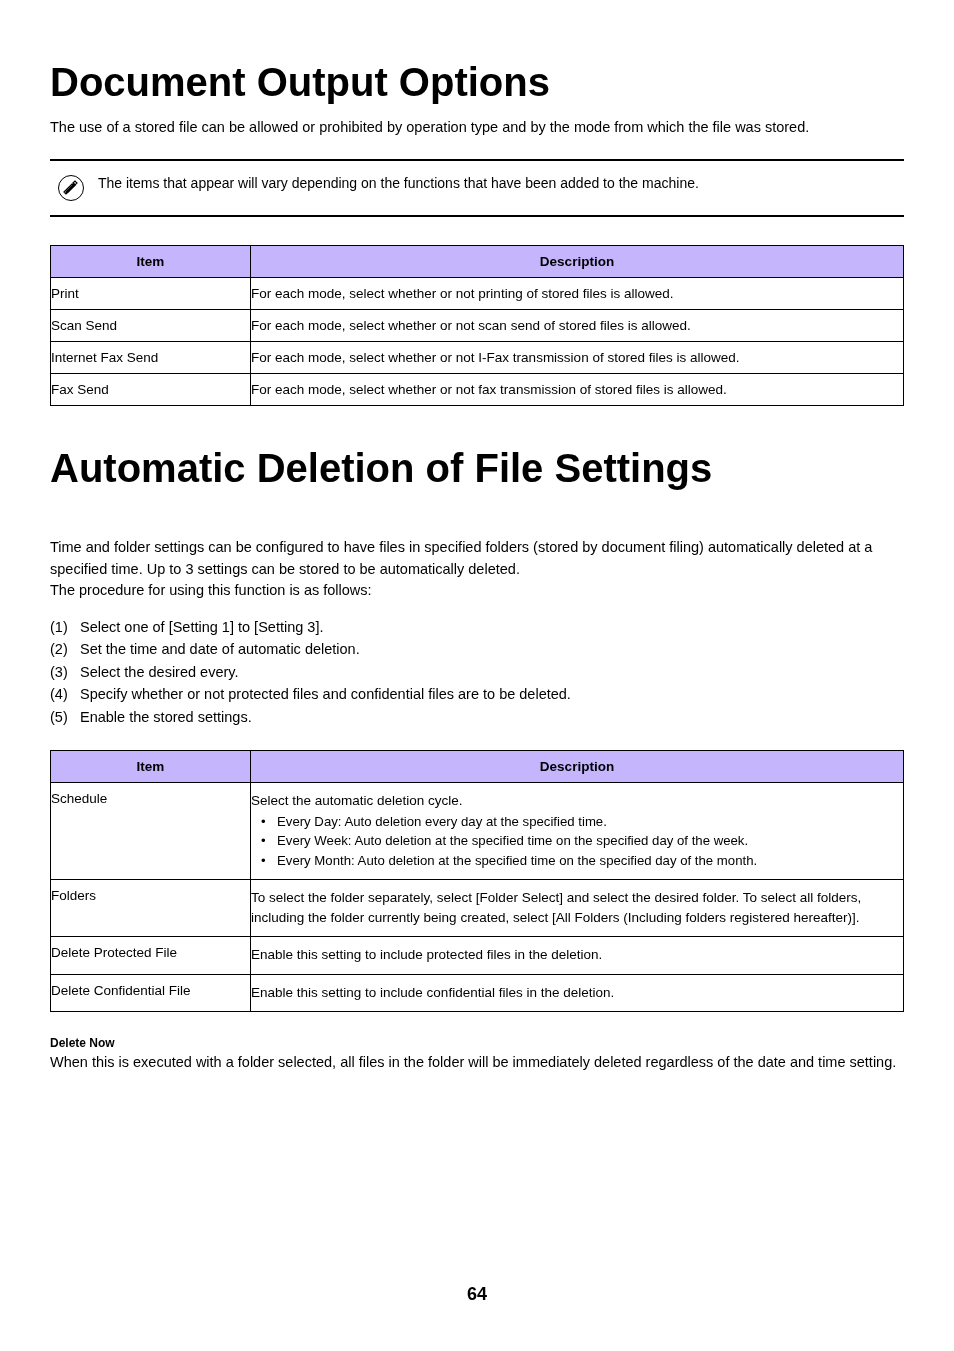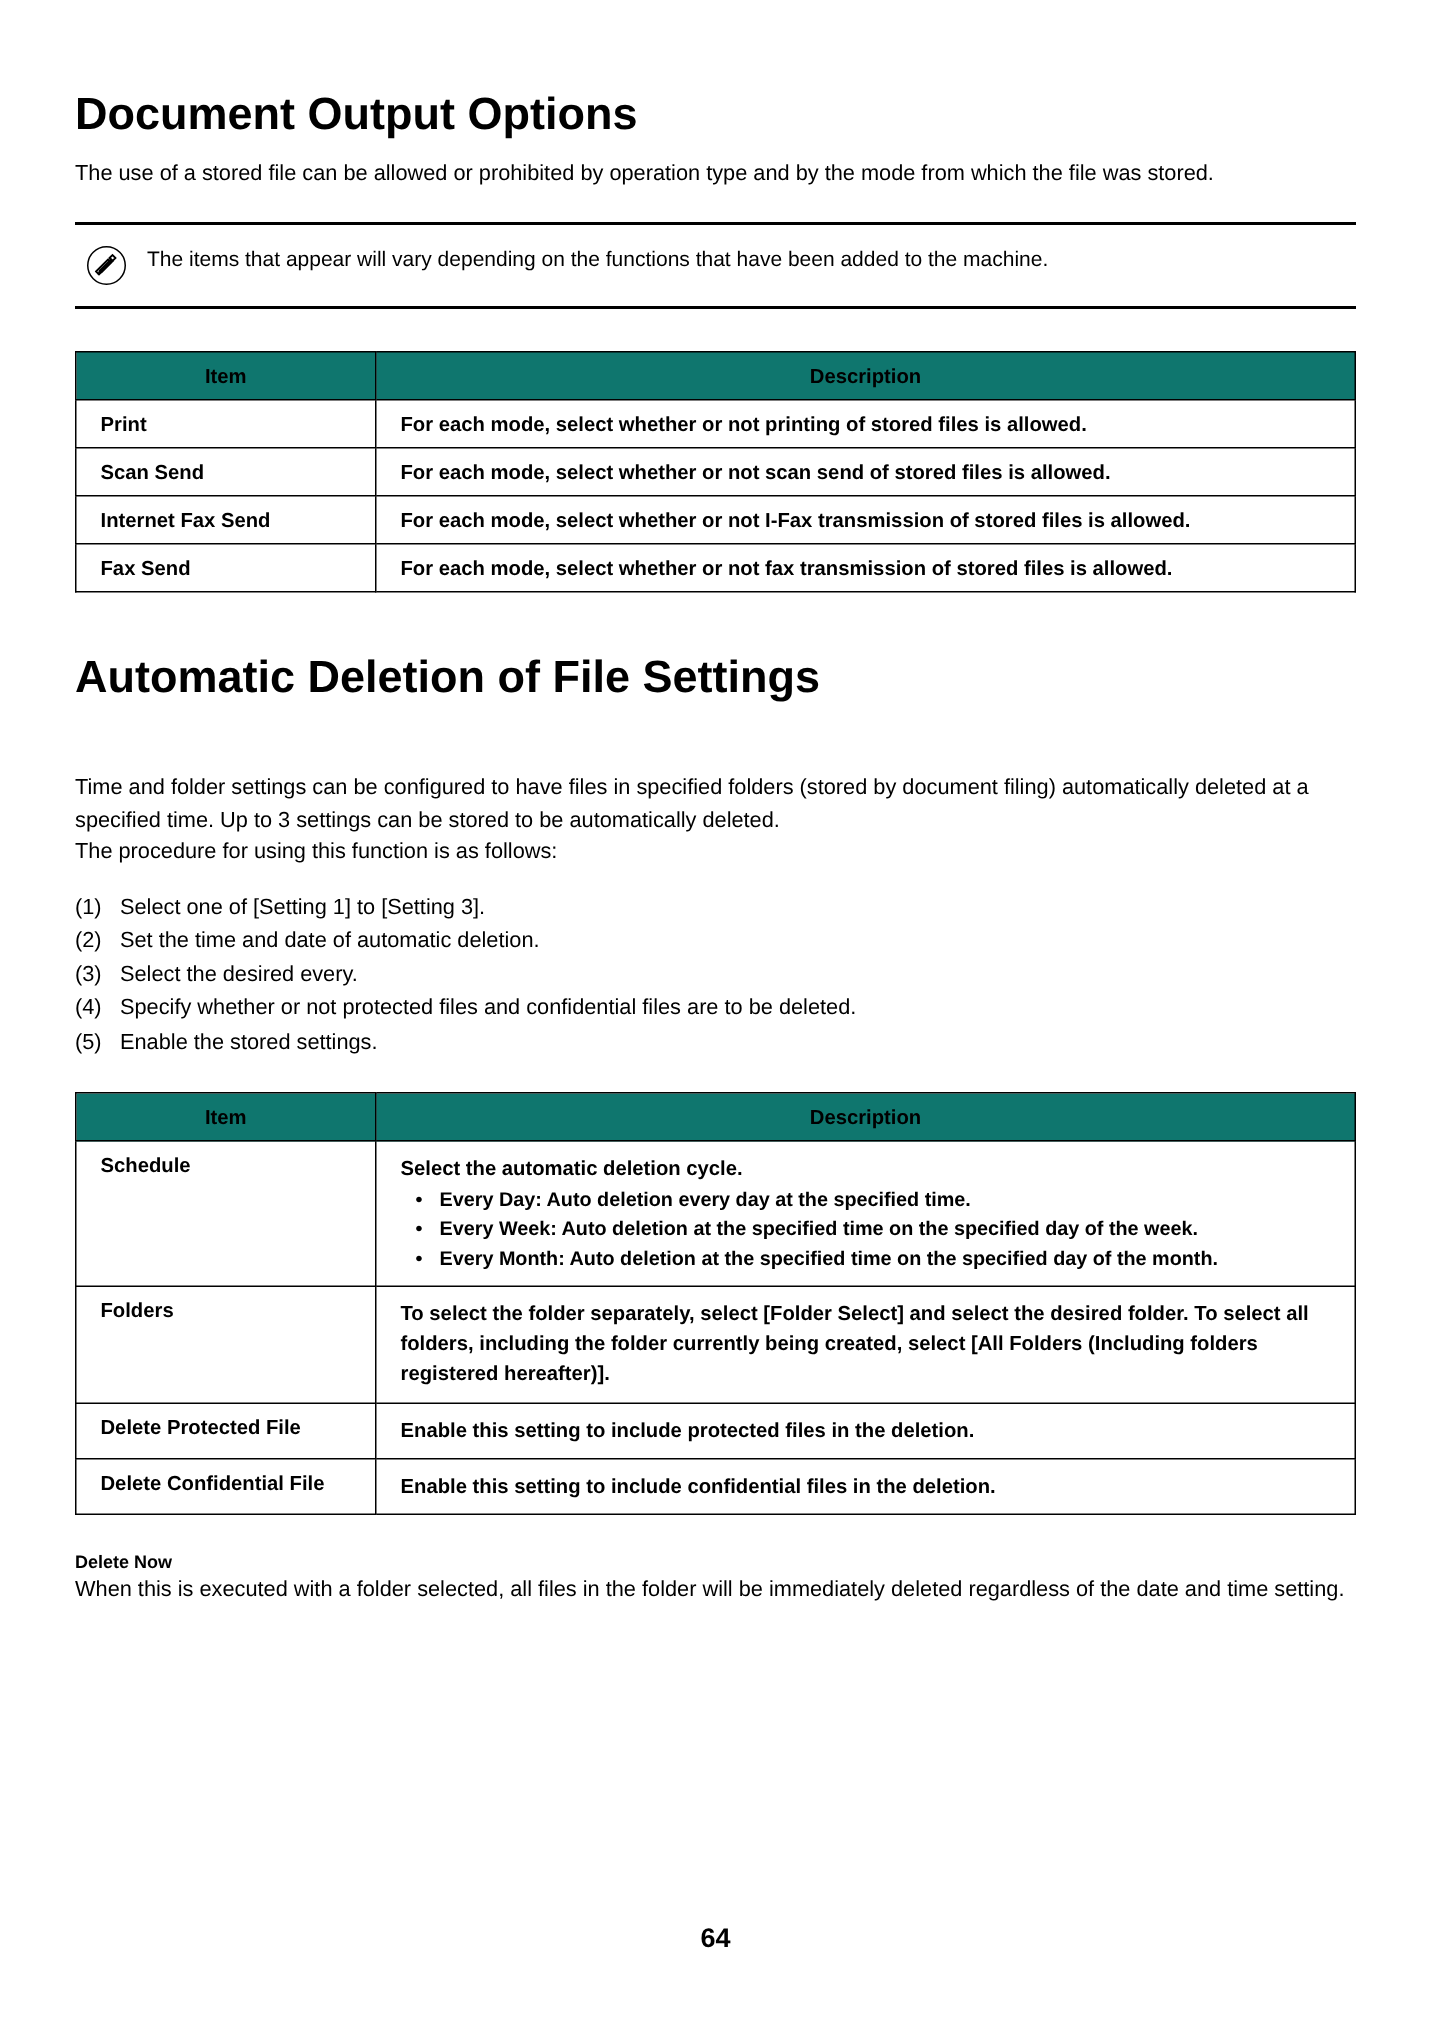--- a/index.html
+++ b/index.html
@@ -3,21 +3,21 @@
 <meta charset="utf-8">
 <style>
   * { box-sizing: border-box; margin: 0; padding: 0; }
   html, body { width: 954px; background: #fff; }
   body {
     font-family: Arial, Helvetica, sans-serif;
     color: #000;
     padding: 60px 50px 40px 50px;
   }
   .h1 {
-    font-size: 30px;
+    font-size: 40px;
     font-weight: bold;
     margin-bottom: 12px;
   }
   .body-text {
     font-size: 14.5px;
     line-height: 1.5;
     margin-bottom: 20px;
   }
   .note-box {
     border-top: 2px solid #000;
@@ -41,26 +41,26 @@
     border-collapse: collapse;
     margin-bottom: 40px;
   }
   th, td {
     border: 1px solid #000;
     font-size: 13.5px;
     text-align: left;
     vertical-align: top;
   }
   th {
-    background: #0f766e;
+    background: #c4b5fd;
     font-weight: bold;
     text-align: center;
     padding: 8px 10px;
   }
-  td { padding: 8px 16px; font-weight: bold; }
+  td { padding: 8px 0; }
   .col-item { width: 200px; }
   .proc-list {
     font-size: 14.5px;
     line-height: 1.55;
     margin: 14px 0 22px 0;
   }
   .proc-list .row { display: flex; gap: 6px; }
   .proc-list .num { width: 24px; flex: 0 0 24px; }
   .sub-h {
     font-size: 12px;

